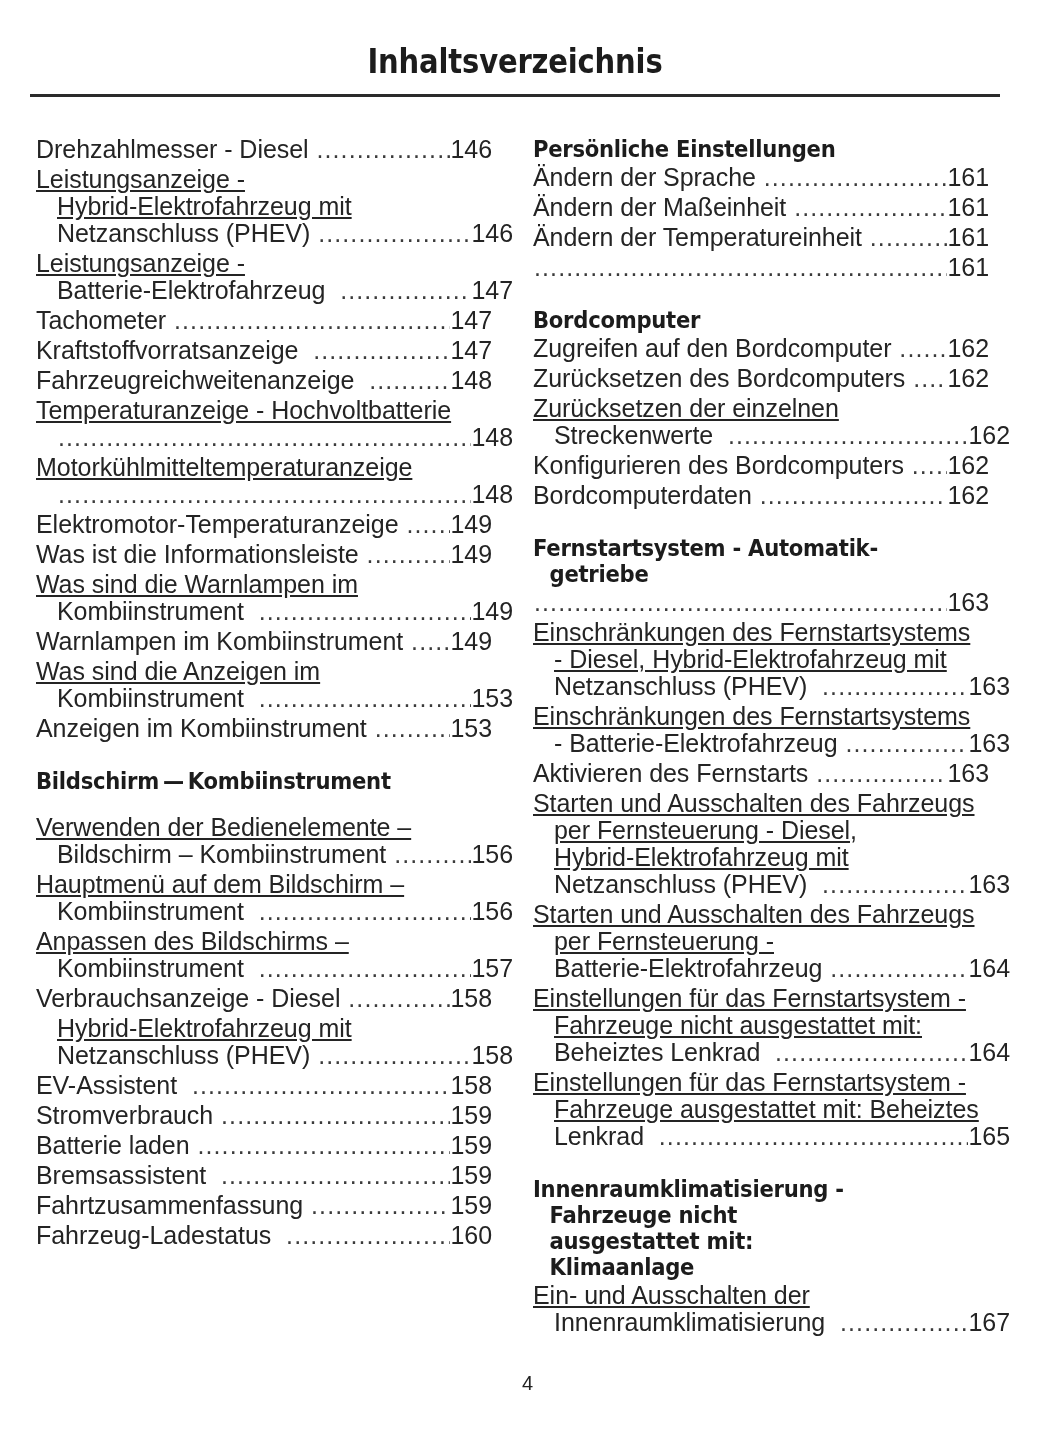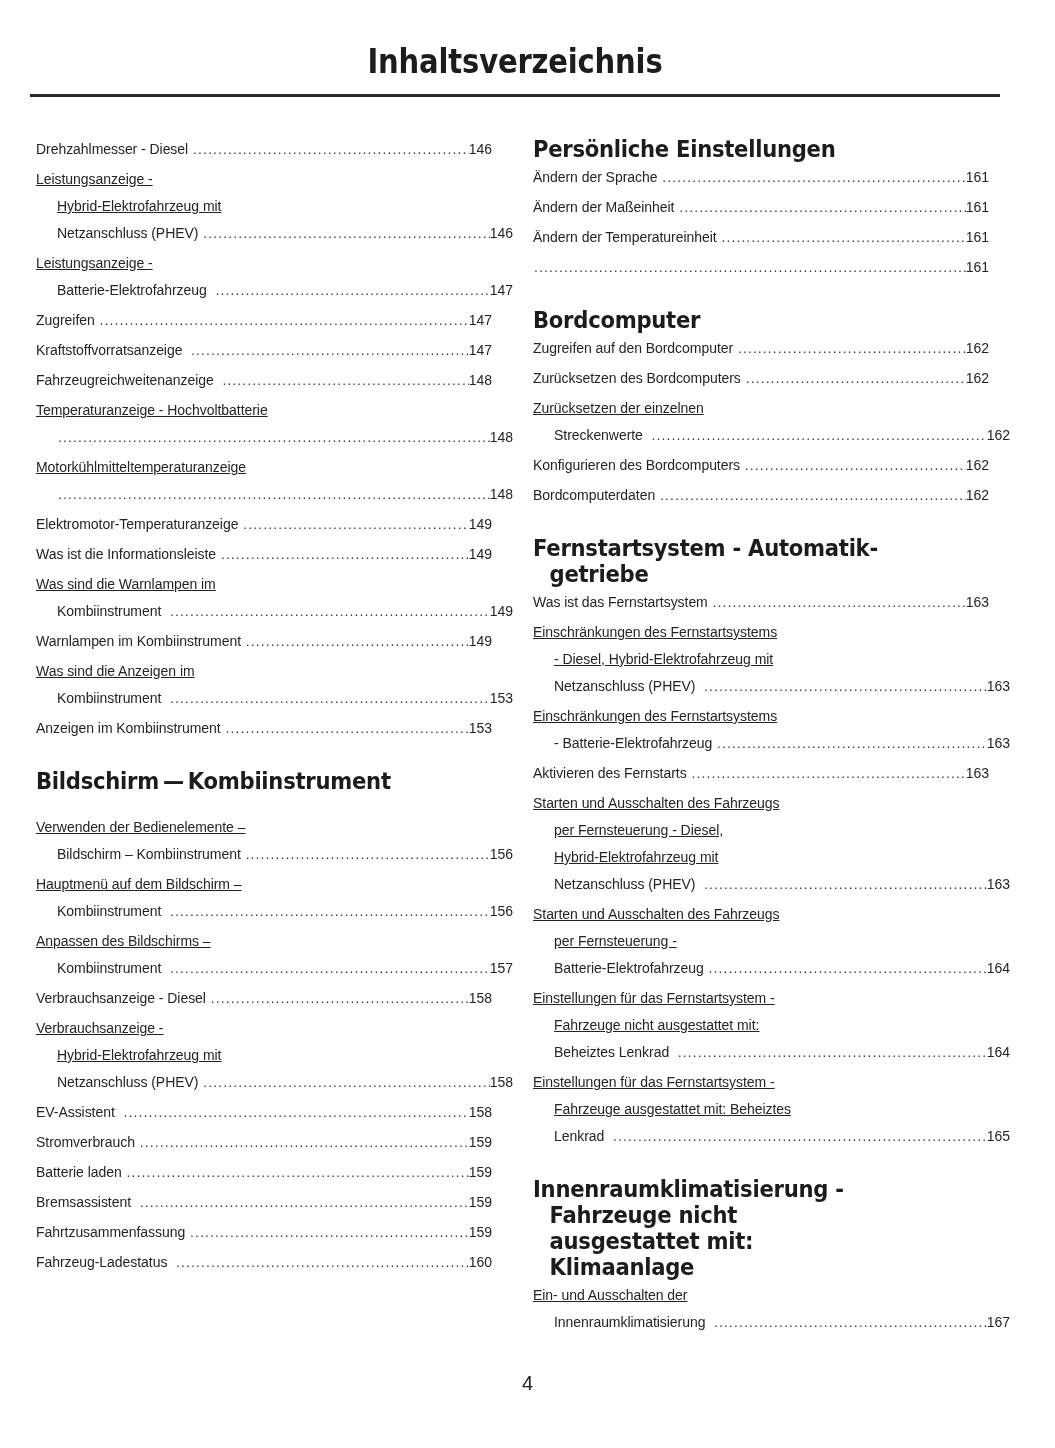--- a/index.html
+++ b/index.html
@@ -78,21 +78,21 @@
   .section-heading .cont {
     display: block;
     padding-left: 18px;
   }
   .section-heading.gap-before { margin-top: 26px; }
   .section-heading.gap-after  { margin-bottom: 20px; }
   .section-heading.tight-after { margin-bottom: 2px; }
 
   
   .toc-entry {
-    font-size: 14px;
+    font-size: 25px;
     line-height: 27px;
     color: #242424;
     margin-bottom: 3px;
     letter-spacing: -0.05px;
   }
   .toc-entry .seg {
     display: block;
     text-decoration: underline;
   }
   .toc-entry .seg.ind {
@@ -163,21 +163,21 @@
         <div class="toc-entry">
           <span class="seg">Leistungsanzeige -</span>
           <div class="toc-line ind">
             <span class="txt">Batterie-Elektrofahrzeug  </span>
             <span class="leader">..........................................................................................</span>
             <span class="pg">147</span>
           </div>
         </div>
         <div class="toc-entry">
           <div class="toc-line">
-            <span class="txt">Zugreifen </span>
+            <span class="txt">Tachometer </span>
             <span class="leader">..........................................................................................</span>
             <span class="pg">147</span>
           </div>
         </div>
         <div class="toc-entry">
           <div class="toc-line">
             <span class="txt">Kraftstoffvorratsanzeige  </span>
             <span class="leader">..........................................................................................</span>
             <span class="pg">147</span>
           </div>
@@ -277,21 +277,20 @@
           </div>
         </div>
         <div class="toc-entry">
           <div class="toc-line">
             <span class="txt">Verbrauchsanzeige - Diesel </span>
             <span class="leader">..........................................................................................</span>
             <span class="pg">158</span>
           </div>
         </div>
         <div class="toc-entry">
-          <span class="seg">Verbrauchsanzeige -</span>
           <span class="seg ind">Hybrid-Elektrofahrzeug mit</span>
           <div class="toc-line ind">
             <span class="txt">Netzanschluss (PHEV) </span>
             <span class="leader">..........................................................................................</span>
             <span class="pg">158</span>
           </div>
         </div>
         <div class="toc-entry">
           <div class="toc-line">
             <span class="txt">EV-Assistent  </span>
@@ -404,21 +403,20 @@
             <span class="leader">..........................................................................................</span>
             <span class="pg">162</span>
           </div>
         </div>
         <div class="section-heading gap-before tight-after">
           <span style="display: block;">Fernstartsystem - Automatik-</span>
           <span class="cont">getriebe</span>
         </div>
         <div class="toc-entry">
           <div class="toc-line">
-            <span class="txt">Was ist das Fernstartsystem </span>
             <span class="leader">..........................................................................................</span>
             <span class="pg">163</span>
           </div>
         </div>
         <div class="toc-entry">
           <span class="seg">Einschränkungen des Fernstartsystems</span>
           <span class="seg ind">- Diesel, Hybrid-Elektrofahrzeug mit</span>
           <div class="toc-line ind">
             <span class="txt">Netzanschluss (PHEV)  </span>
             <span class="leader">..........................................................................................</span>

